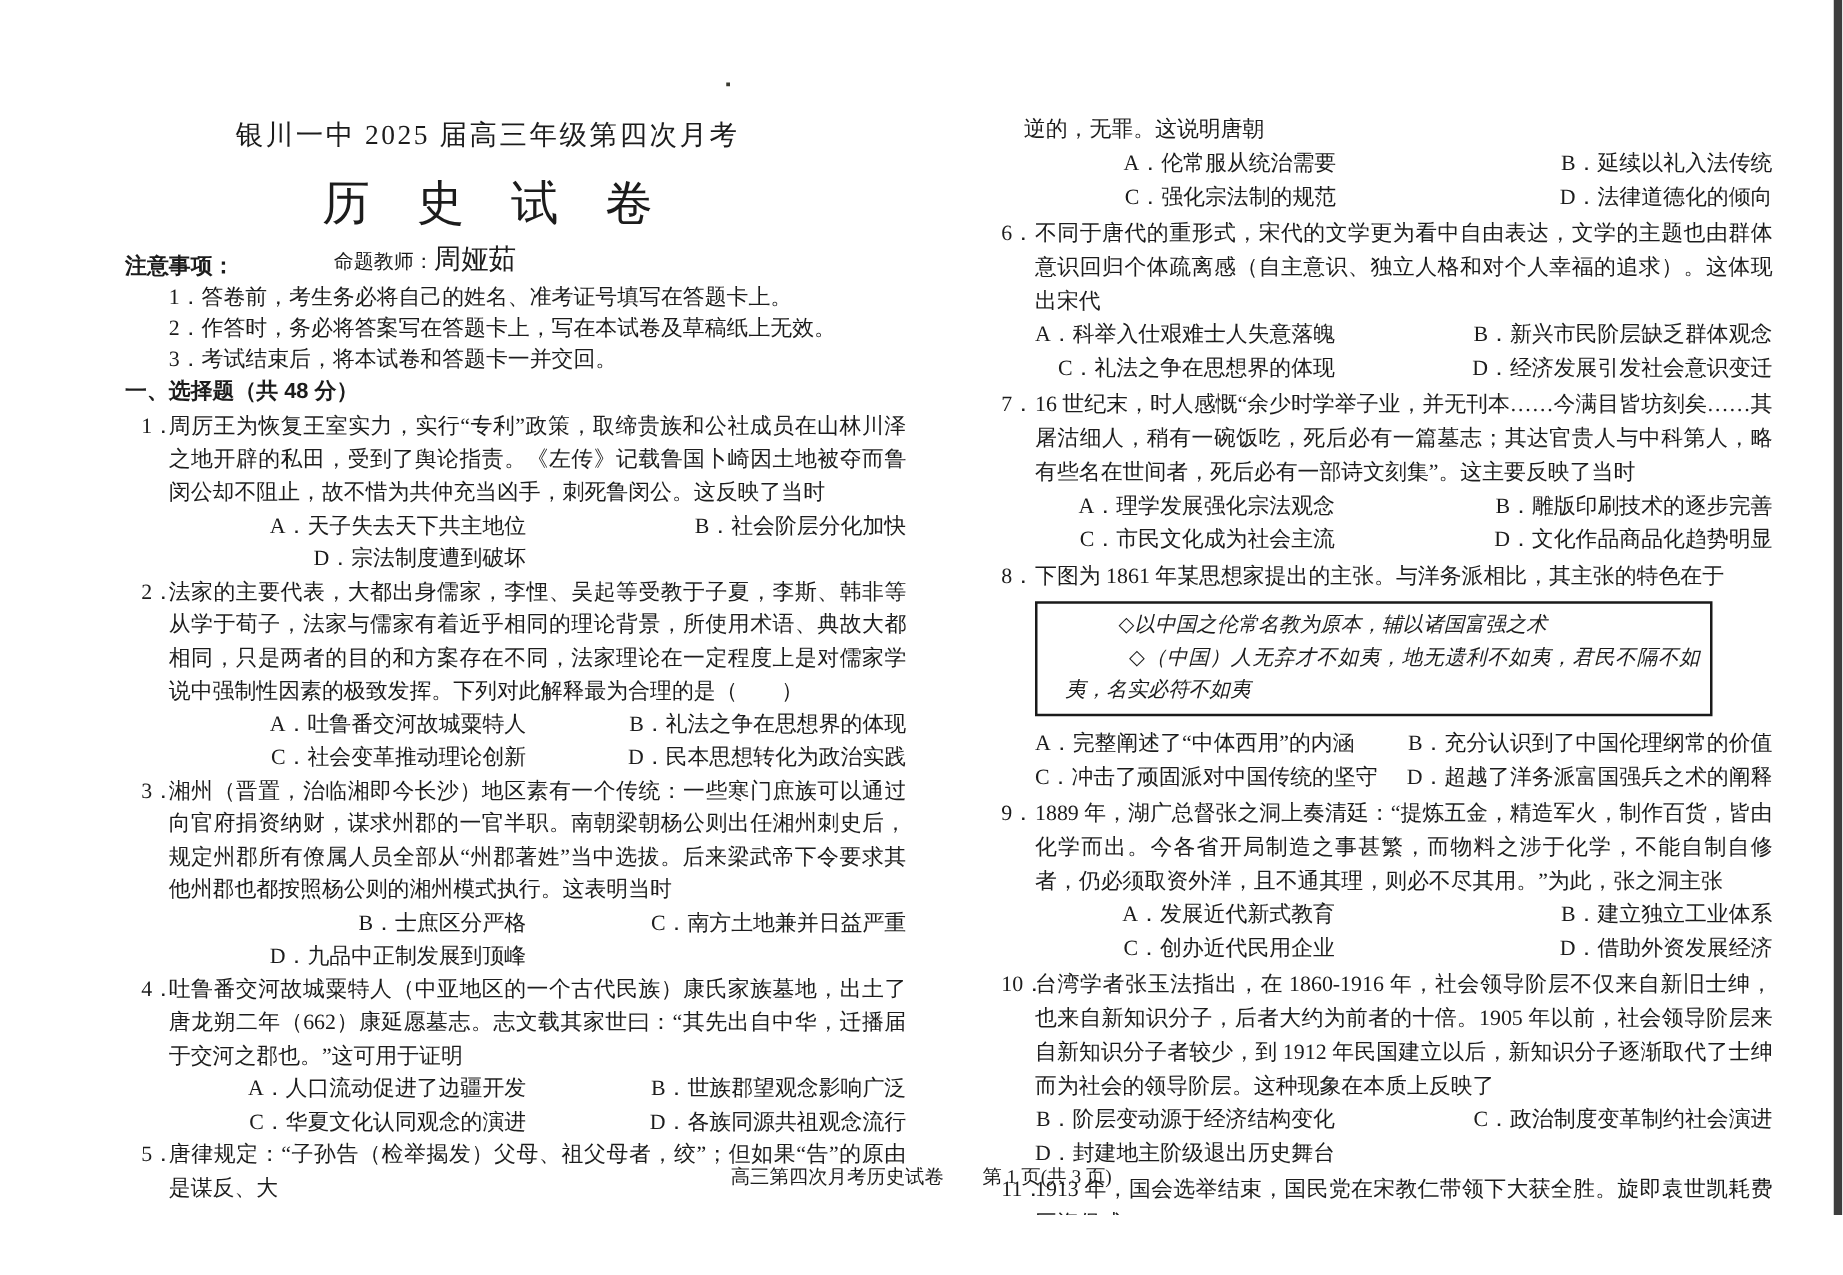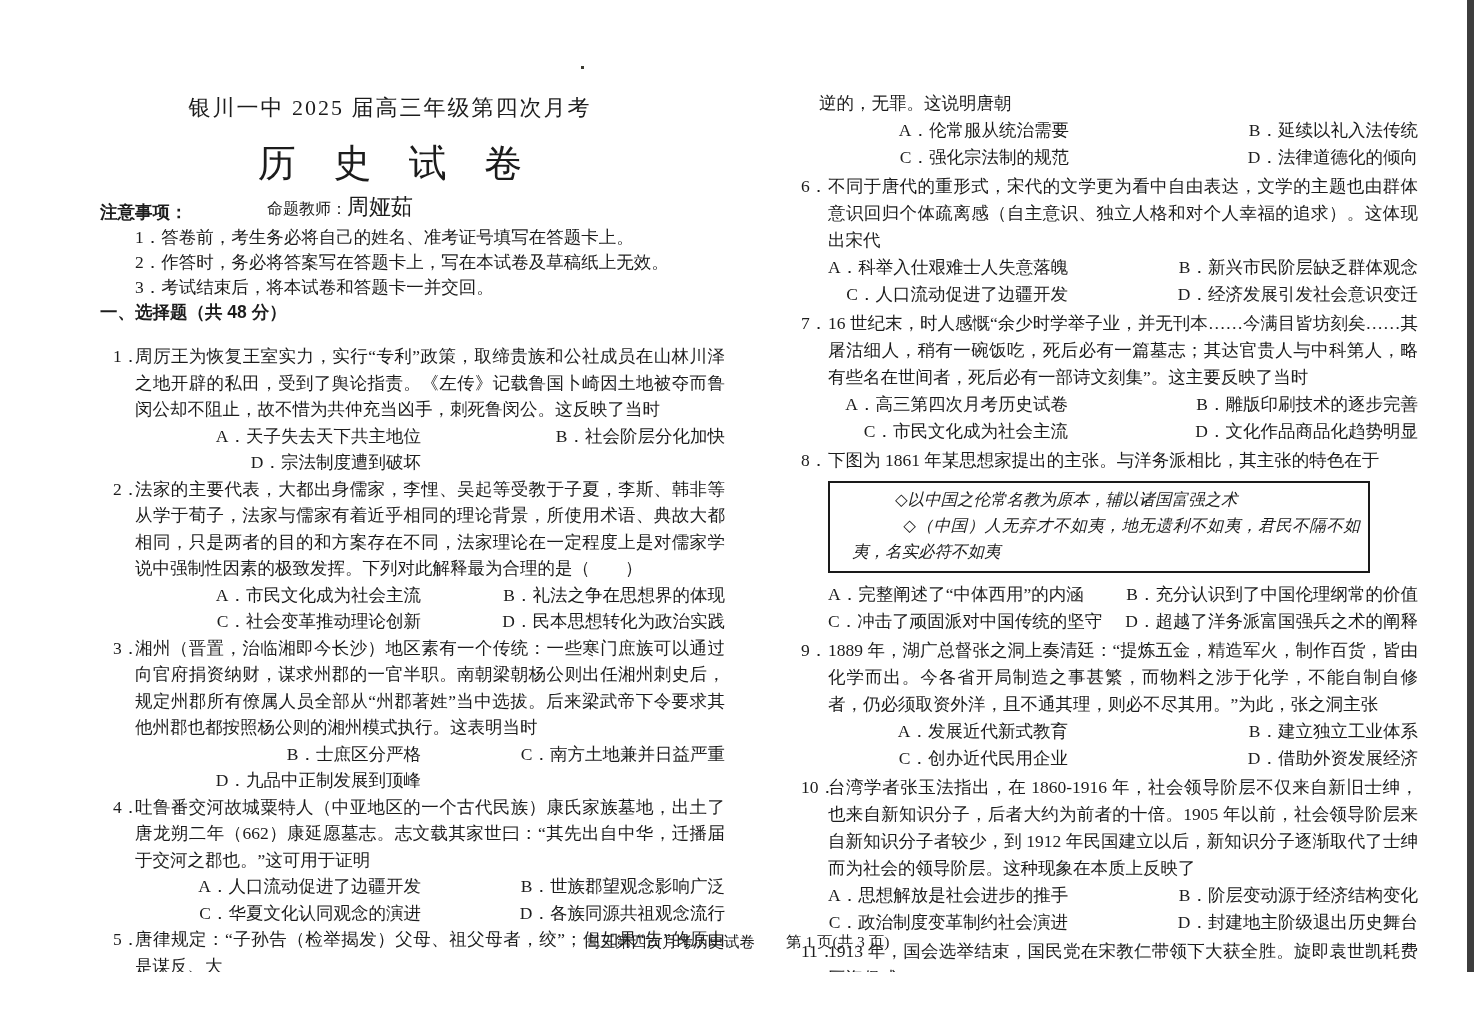--- a/index.html
+++ b/index.html
@@ -26,21 +26,21 @@
   
   .col{position:absolute;width:625px;font-size:17.5px;text-align:justify;}
   .col-left{left:100px;top:200px;line-height:26.5px;}
   .col-right{left:795px;top:90px;width:623px;line-height:27px;}
 
   .notice-heading,.section-title{
     font-family:"Liberation Sans","DejaVu Sans",sans-serif;
     font-weight:bold;font-size:17.5px;line-height:25px;
   }
   .notice-item{margin-left:35px;line-height:25px;}
-  .section-title{margin-bottom:18px;}
+  .section-title{margin-bottom:2px;}
 
   .question{display:flex;align-items:flex-start;}
   .col-left .question{margin-left:13px;}
   .col-right .question{margin-left:6px;margin-top:2px;}
   .qnum{flex:none;}
   .col-left .qnum{width:22px;}
   .col-right .qnum{width:27px;}
   .qbody{flex:1;min-width:0;}
   .stem{margin:0;}
   .options{display:grid;}
@@ -105,21 +105,21 @@
           <span class="opt">D．宗法制度遭到破坏</span>
         </div>
       </div>
     </div>
 
     <div class="question">
       <span class="qnum">2．</span>
       <div class="qbody">
         <p class="stem">法家的主要代表，大都出身儒家，李悝、吴起等受教于子夏，李斯、韩非等从学于荀子，法家与儒家有着近乎相同的理论背景，所使用术语、典故大都相同，只是两者的目的和方案存在不同，法家理论在一定程度上是对儒家学说中强制性因素的极致发挥。下列对此解释最为合理的是（　　）</p>
         <div class="options">
-          <span class="opt">A．市民文化成为社会主流</span>
+          <span class="opt">A．吐鲁番交河故城粟特人</span>
           <span class="opt">B．礼法之争在思想界的体现</span>
           <span class="opt">C．社会变革推动理论创新</span>
           <span class="opt">D．民本思想转化为政治实践</span>
         </div>
       </div>
     </div>
 
     <div class="question">
       <span class="qnum">3．</span>
       <div class="qbody">
@@ -166,32 +166,32 @@
       </div>
     </div>
 
     <div class="question">
       <span class="qnum">6．</span>
       <div class="qbody">
         <p class="stem">不同于唐代的重形式，宋代的文学更为看中自由表达，文学的主题也由群体意识回归个体疏离感（自主意识、独立人格和对个人幸福的追求）。这体现出宋代</p>
         <div class="options">
           <span class="opt">A．科举入仕艰难士人失意落魄</span>
           <span class="opt">B．新兴市民阶层缺乏群体观念</span>
-          <span class="opt">C．人口流动促进了边疆开发</span>
+          <span class="opt">C．礼法之争在思想界的体现</span>
           <span class="opt">D．经济发展引发社会意识变迁</span>
         </div>
       </div>
     </div>
 
     <div class="question">
       <span class="qnum">7．</span>
       <div class="qbody">
         <p class="stem">16 世纪末，时人感慨“余少时学举子业，并无刊本……今满目皆坊刻矣……其屠沽细人，稍有一碗饭吃，死后必有一篇墓志；其达官贵人与中科第人，略有些名在世间者，死后必有一部诗文刻集”。这主要反映了当时</p>
         <div class="options">
-          <span class="opt">A．高三第四次月考历史试卷</span>
+          <span class="opt">A．理学发展强化宗法观念</span>
           <span class="opt">B．雕版印刷技术的逐步完善</span>
           <span class="opt">C．市民文化成为社会主流</span>
           <span class="opt">D．文化作品商品化趋势明显</span>
         </div>
       </div>
     </div>
 
     <div class="question">
       <span class="qnum">8．</span>
       <div class="qbody">
@@ -220,21 +220,20 @@
           <span class="opt">D．借助外资发展经济</span>
         </div>
       </div>
     </div>
 
     <div class="question">
       <span class="qnum">10．</span>
       <div class="qbody">
         <p class="stem">台湾学者张玉法指出，在 1860-1916 年，社会领导阶层不仅来自新旧士绅，也来自新知识分子，后者大约为前者的十倍。1905 年以前，社会领导阶层来自新知识分子者较少，到 1912 年民国建立以后，新知识分子逐渐取代了士绅而为社会的领导阶层。这种现象在本质上反映了</p>
         <div class="options">
-          <span class="opt">A．思想解放是社会进步的推手</span>
           <span class="opt">B．阶层变动源于经济结构变化</span>
           <span class="opt">C．政治制度变革制约社会演进</span>
           <span class="opt">D．封建地主阶级退出历史舞台</span>
         </div>
       </div>
     </div>
 
     <div class="question">
       <span class="qnum">11．</span>
       <div class="qbody">

